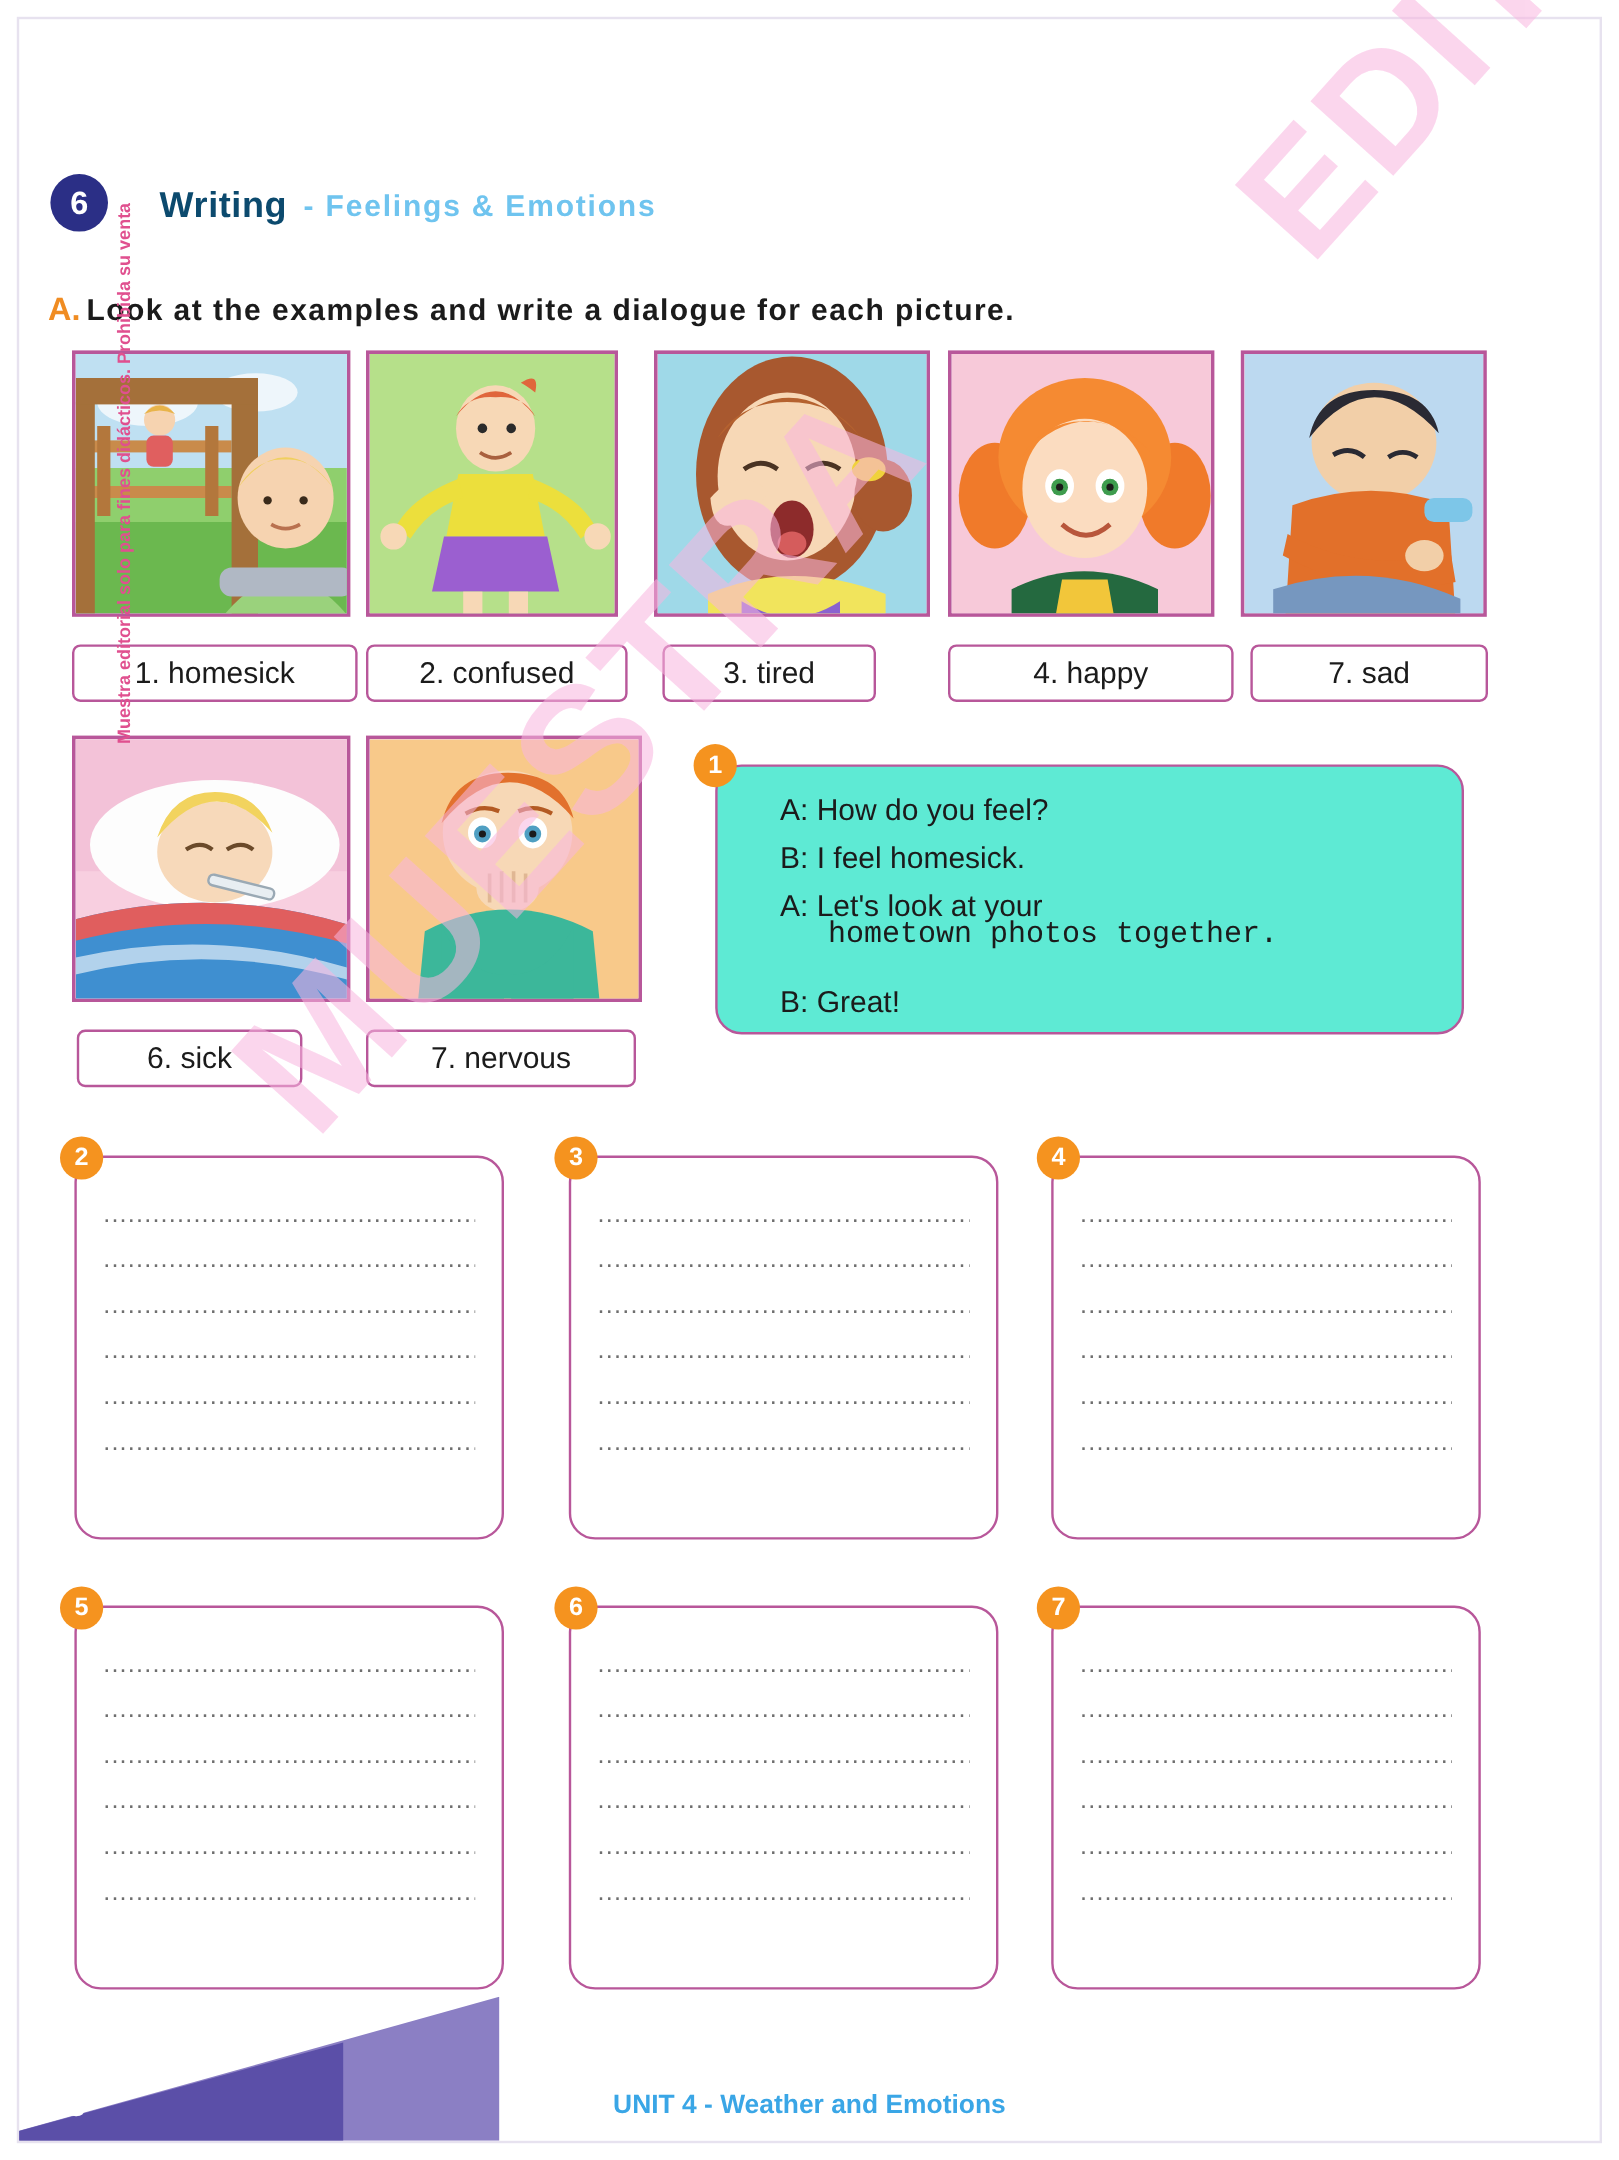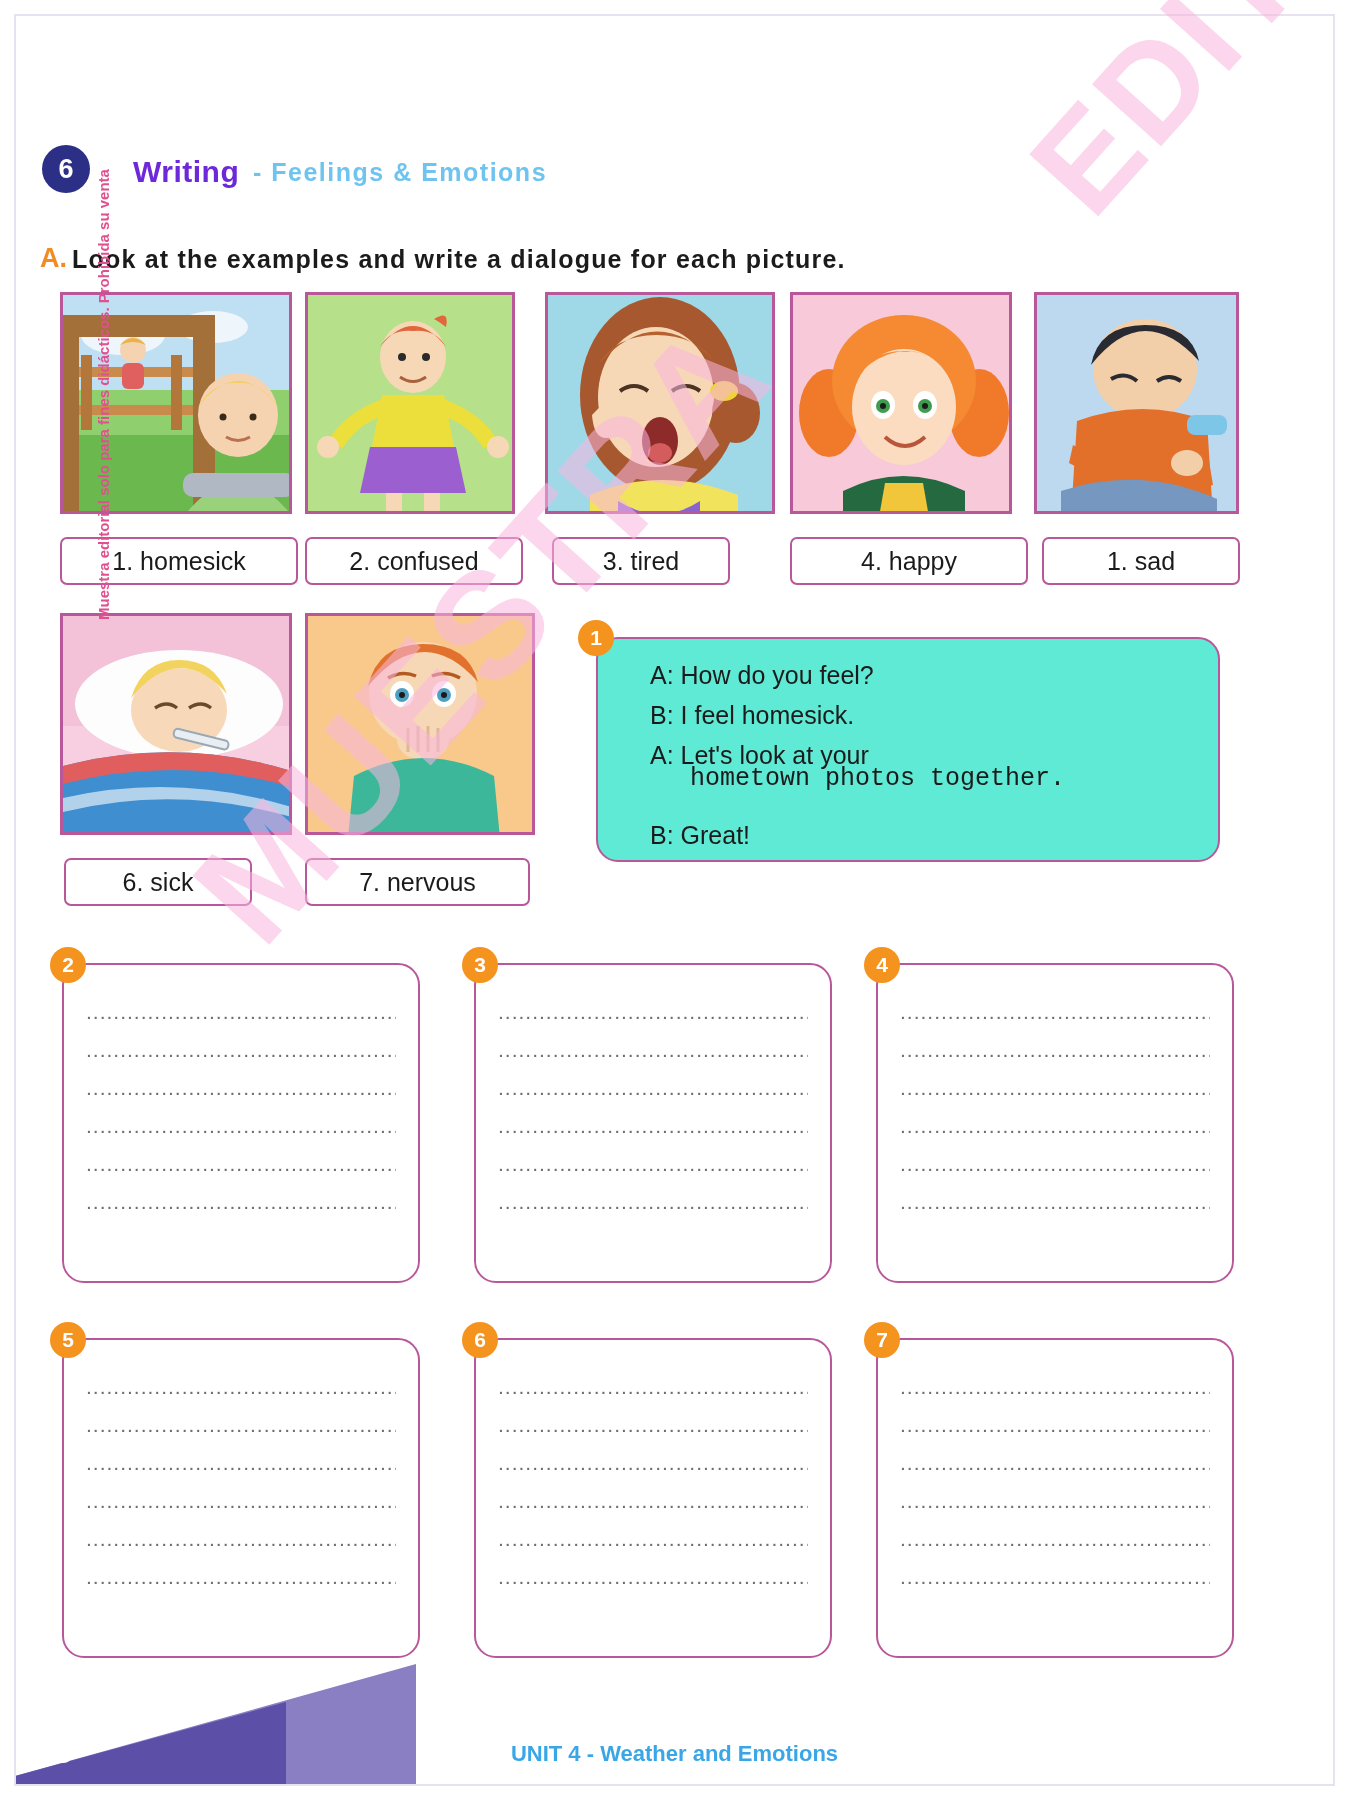--- a/index.html
+++ b/index.html
@@ -82,21 +82,21 @@
     font-weight: 700;
     display: flex;
     align-items: center;
     justify-content: center;
   }
   .sec-title {
     position: absolute;
     left: 133px; top: 155px;
     font-size: 30px;
     font-weight: 700;
-    color: #6d28d9;
+    color: #0c4a6e;
     letter-spacing: .5px;
   }
   .sec-sub {
     position: absolute;
     left: 253px; top: 158px;
     font-size: 25px;
     font-weight: 700;
     color: #6fc4ef;
     letter-spacing: 1.5px;
   }
@@ -371,21 +371,21 @@
     <path d="M40 126 q66 -24 130 0 l6 96 h-142z" fill="#e2702a"></path>
 
     <path d="M36 150 q60 34 136 16 l4 24 q-74 16 -144 -22z" fill="#e2702a"></path>
 
     <ellipse cx="150" cy="168" rx="16" ry="13" fill="#f2cfa8"></ellipse>
 
     <path d="M24 196 q80 -26 156 8 l0 18 h-156z" fill="#7697bf"></path>
     <rect x="150" y="120" width="40" height="20" rx="8" fill="#7dc6e8"></rect>
   </svg>
 </div>
-<div class="label" style="left:1042px; top:537px; width:198px; height:48px;">1. sad</div>
+<div class="label" style="left:1042px; top:537px; width:198px; height:48px;">7. sad</div>
 
 <div class="pic" style="left:60px; top:613px; width:232px; height:222px;">
   <svg viewBox="0 0 232 222" width="232" height="222" preserveAspectRatio="none">
     <rect width="232" height="222" fill="#f8cfe0"></rect>
     <rect x="0" y="0" width="232" height="110" fill="#f3c2d8"></rect>
 
     <ellipse cx="116" cy="88" rx="104" ry="54" fill="#fdfdfd"></ellipse>
 
     <ellipse cx="116" cy="94" rx="48" ry="42" fill="#f7d9ba"></ellipse>
     <path d="M68 82 q48 -58 96 -4 q-12 -34 -48 -34 q-36 0 -48 38z" fill="#f2d35e"></path>

